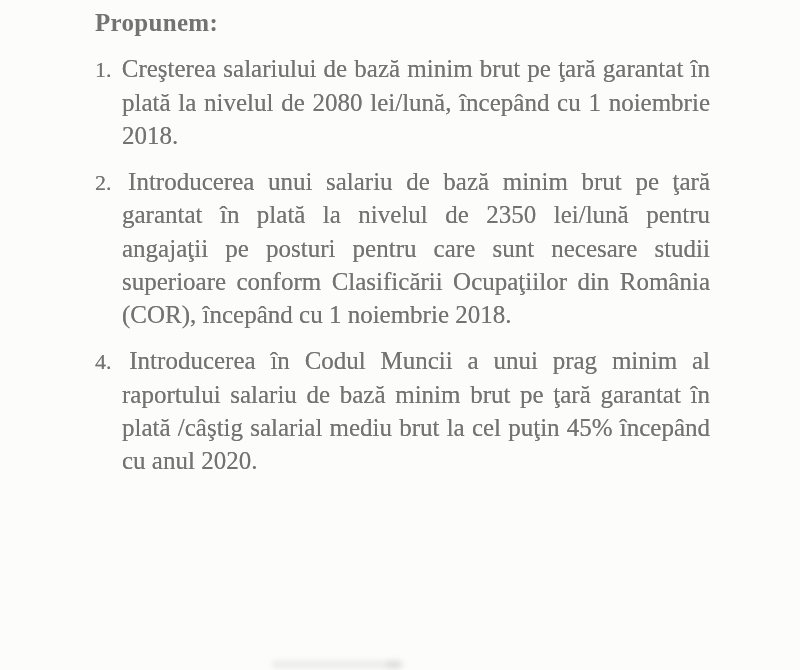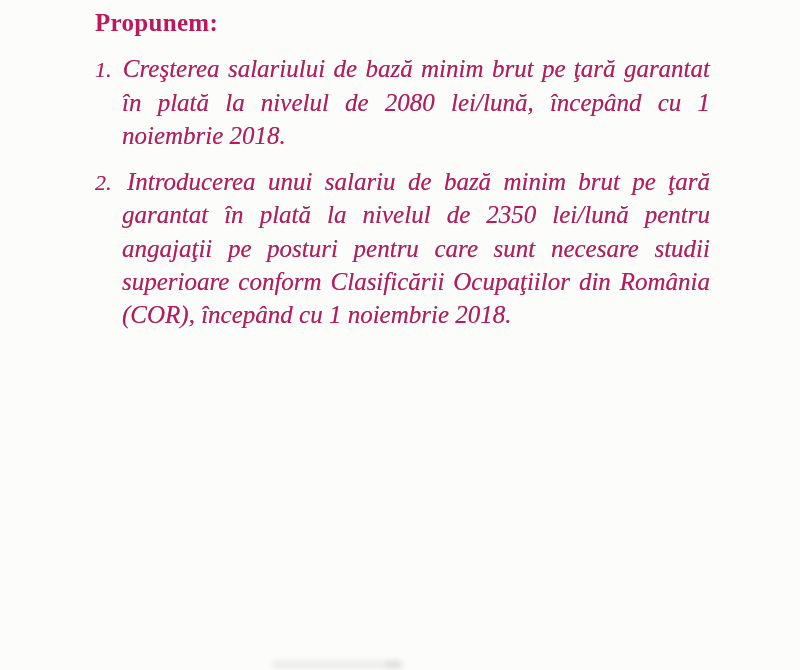--- a/index.html
+++ b/index.html
@@ -6,21 +6,21 @@
     margin: 0;
     padding: 0;
     background: #ffffff;
   }
   .page {
     position: relative;
     width: 800px;
     height: 670px;
     box-sizing: border-box;
     background: #fcfcfb;
-    color: #be185d;
+    color: #737373;
     font-family: "Liberation Serif", "DejaVu Serif", serif;
     padding: 6px 90px 0 95px;
     overflow: hidden;
   }
   .doc-heading {
     font-size: 25px;
     font-weight: bold;
     line-height: 1.33;
     margin: 0 0 13px 0;
     letter-spacing: 0.3px;
@@ -31,21 +31,20 @@
     list-style: none;
   }
   .proposal-item {
     font-size: 25px;
     line-height: 1.33;
     text-align: justify;
     padding-left: 27px;
     text-indent: -27px;
     margin: 0 0 13px 0;
     text-shadow: 0 0 0.5px rgba(20,20,20,0.45);
-    font-style: italic;
   }
   .item-number {
     font-size: 0.88em;
     margin-right: 3px;
   }
   
   .scan-artifact {
     position: absolute;
     top: 660px;
     height: 9px;
@@ -64,19 +63,20 @@
 
   <h1 class="doc-heading">Propunem:</h1>
 
   <ol class="proposal-list">
 
     <li class="proposal-item"><span class="item-number">1.</span> <span>Creşterea salariului de bază minim brut pe ţară garantat în plată la nivelul de 2080 lei/lună, începând cu 1 noiembrie 2018.</span></li>
 
     <li class="proposal-item"><span class="item-number">2.</span> <span>Introducerea unui salariu de bază minim brut pe ţară garantat în plată la nivelul de 2350 lei/lună pentru angajaţii pe posturi pentru care sunt necesare studii superioare conform Clasificării Ocupaţiilor din România (COR), începând cu 1 noiembrie 2018.</span></li>
 
 
+    <li class="proposal-item"><span class="item-number">4.</span> <span>Introducerea în Codul Muncii a unui prag minim al raportului salariu de bază minim brut pe ţară garantat în plată /câştig salarial mediu brut la cel puţin 45% începând cu anul 2020.</span></li>
 
   </ol>
 
   <div class="scan-artifact a1"></div>
   <div class="scan-artifact a2"></div>
 
 </div>
 
 </body></html>

